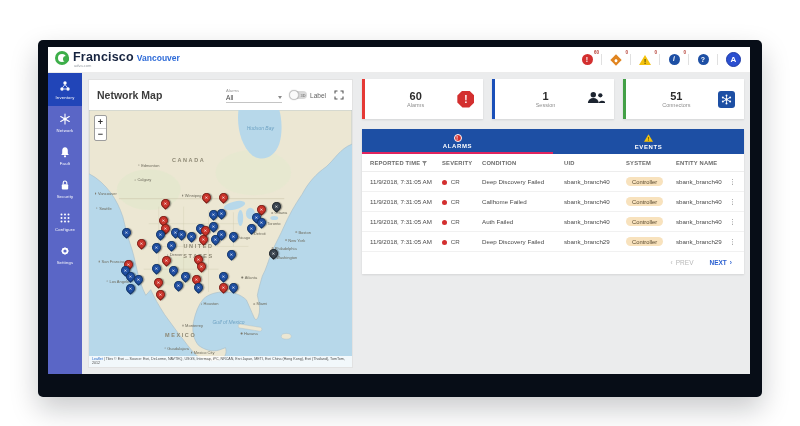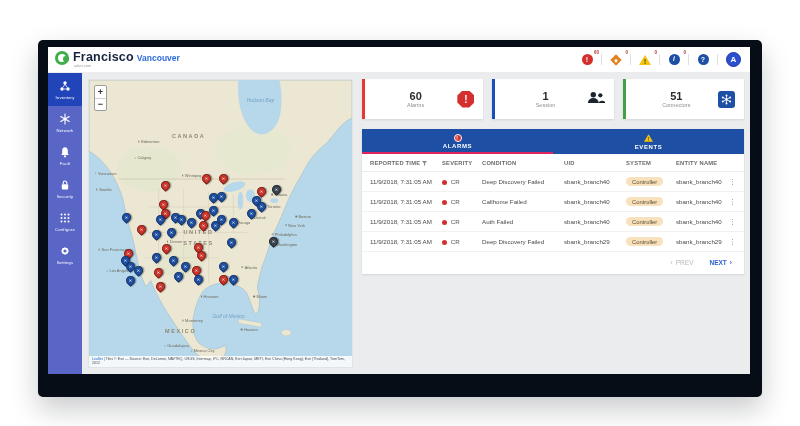--- a/index.html
+++ b/index.html
@@ -275,20 +275,44 @@
                   <circle cx="6" cy="6" r="1.6" fill="#5a66c6"></circle>
                 </svg>
             </span>
             <span class="side-label">Settings</span>
           </div>
         </div>
 
         <div class="main">
 
           <div class="map-card">
+            <div class="map-header">
+              <span class="map-title">Network Map</span>
+              <div class="map-controls">
+                <div class="filter">
+                  <span class="filter-label">Alarms</span>
+                  <span class="filter-value">
+                    <span>All</span>
+                    <span class="caret"></span>
+                  </span>
+                </div>
+                <div class="toggle">
+                  <span class="track">
+                    <span class="knob"></span>
+                    <span class="track-3d">3D</span>
+                  </span>
+                  <span class="toggle-text">Label</span>
+                </div>
+                <span class="expand">
+                  <svg viewBox="0 0 10 10" fill="none" stroke="#555" stroke-width="1.1">
+                      <path d="M1 3.5 V1 H3.5 M6.5 1 H9 V3.5 M9 6.5 V9 H6.5 M3.5 9 H1 V6.5"></path>
+                    </svg>
+                </span>
+              </div>
+            </div>
 
             <div class="map-area">
               <svg class="basemap" viewBox="0 0 264 226" preserveAspectRatio="none">
                 <rect x="0" y="0" width="264" height="226" style="fill:var(--ocean,#b7d8ea)"></rect>
                 <defs>
                   <clipPath id="landclip">
                     <path d="M0,0 H264 V30 C252,34 246,44 238,50 C228,56 220,64 214,74 C206,84 200,94 196,102 C192,110 188,116 184,124 C180,132 178,140 174,146 C172,152 170,158 169,163 C170,168 172,172 171,178 C170,183 168,186 166,183 C163,178 161,172 158,167 C152,162 144,160 136,160 C127,160 120,162 115,166 C110,171 107,178 105,186 C103,194 105,202 110,207 C116,211 124,213 131,211 L137,209 C139,214 136,219 130,220 C122,222 113,220 107,215 C101,210 96,203 91,198 C86,192 81,186 76,180 C70,172 65,164 62,158 L57,163 C53,156 50,148 48,140 C46,132 44,124 41,117 C38,109 36,101 34,94 C31,86 27,79 22,73 C16,66 9,60 0,56 Z"></path>
                   </clipPath>
                 </defs>
                 <path d="M0,0 H264 V30 C252,34 246,44 238,50 C228,56 220,64 214,74 C206,84 200,94 196,102 C192,110 188,116 184,124 C180,132 178,140 174,146 C172,152 170,158 169,163 C170,168 172,172 171,178 C170,183 168,186 166,183 C163,178 161,172 158,167 C152,162 144,160 136,160 C127,160 120,162 115,166 C110,171 107,178 105,186 C103,194 105,202 110,207 C116,211 124,213 131,211 L137,209 C139,214 136,219 130,220 C122,222 113,220 107,215 C101,210 96,203 91,198 C86,192 81,186 76,180 C70,172 65,164 62,158 L57,163 C53,156 50,148 48,140 C46,132 44,124 41,117 C38,109 36,101 34,94 C31,86 27,79 22,73 C16,66 9,60 0,56 Z" style="fill:var(--land,#ece7d3)" stroke="#a9bfc9" stroke-width="0.6"></path>

